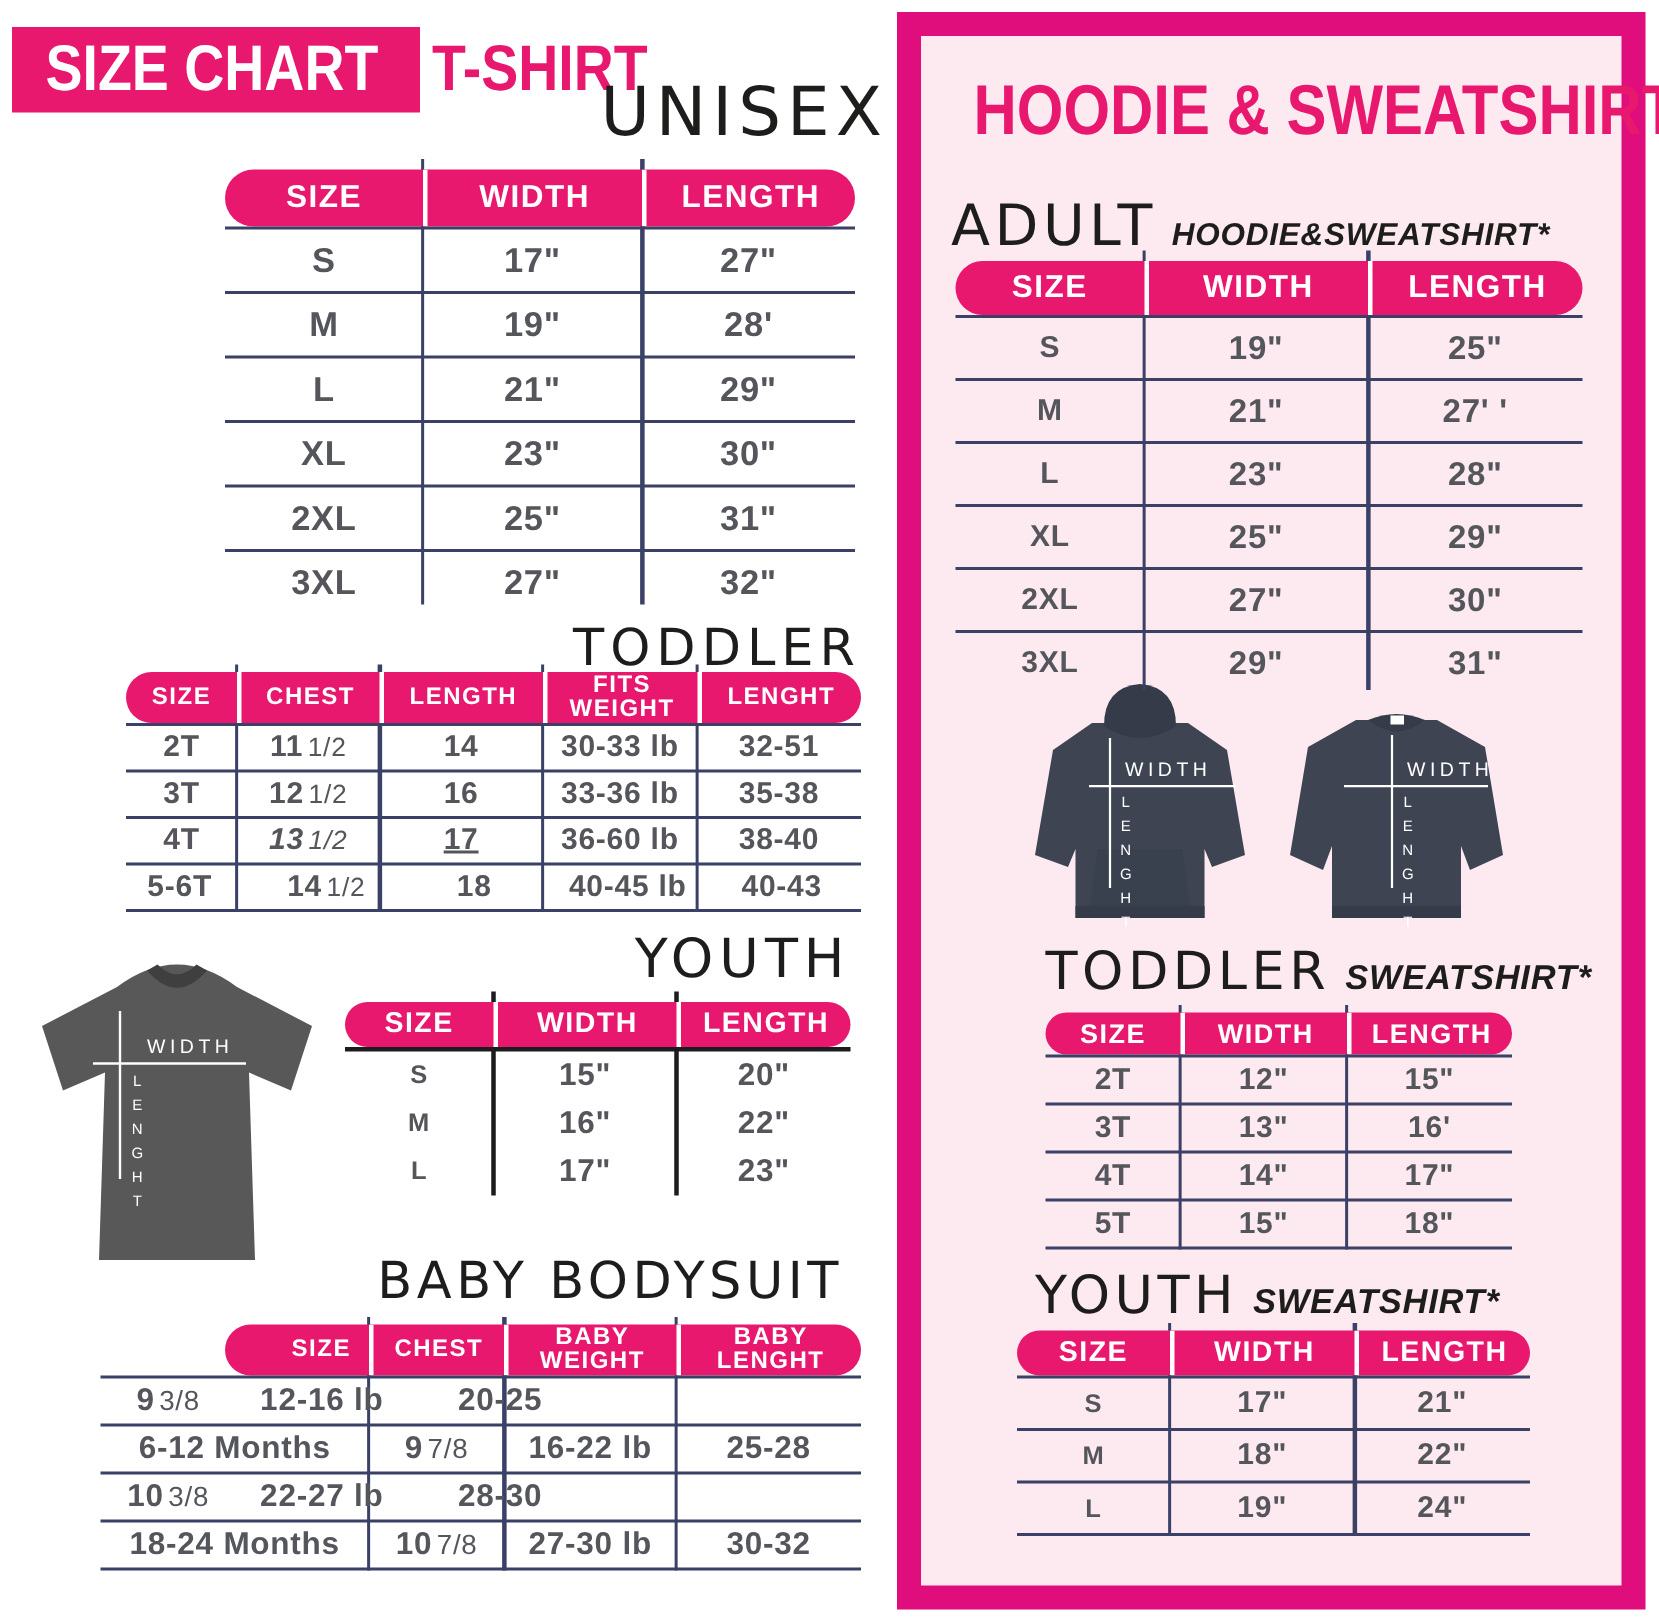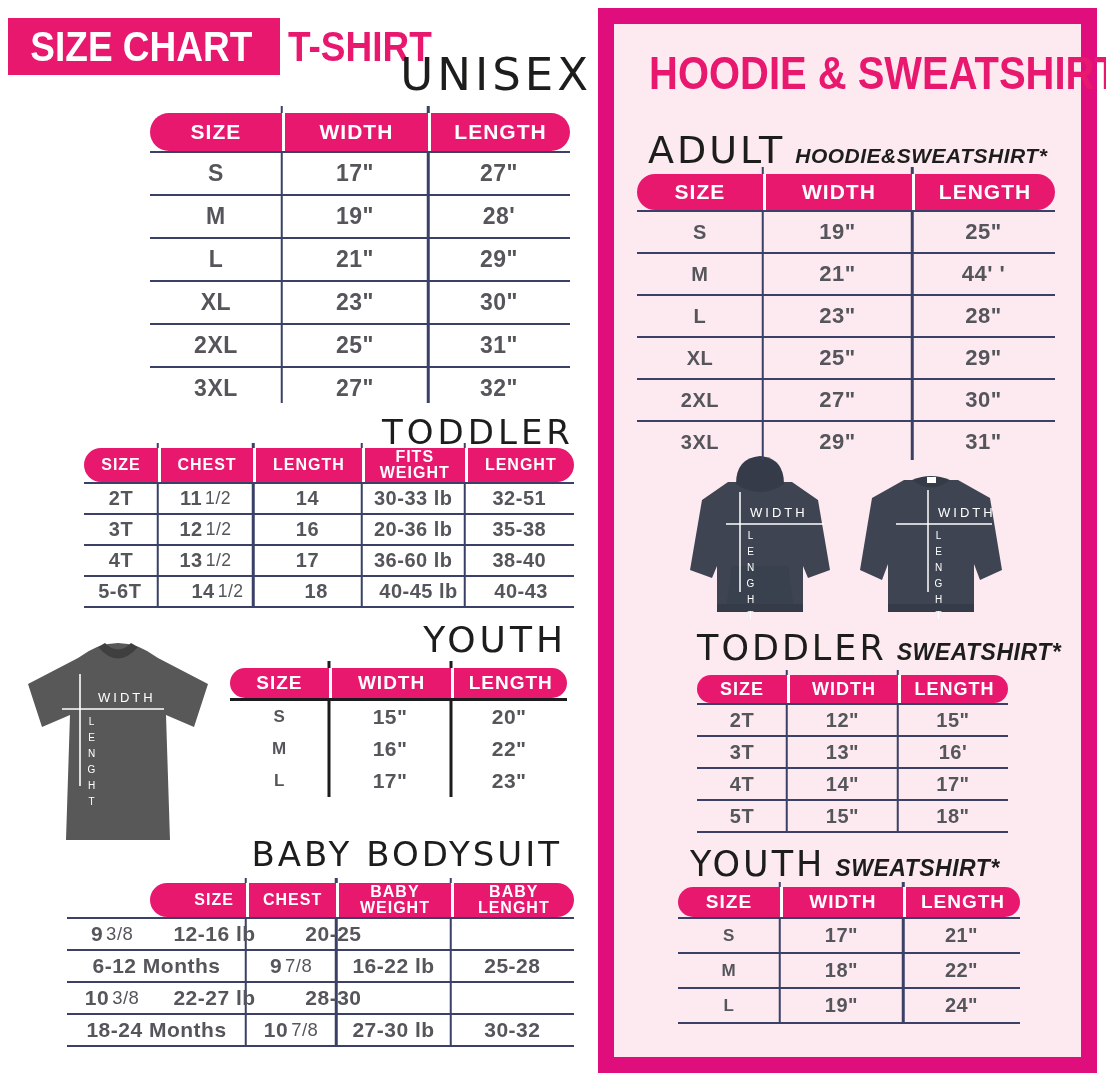--- a/index.html
+++ b/index.html
@@ -162,30 +162,30 @@
           <div class="tcell" style="width: 21%;">30-33 lb</div>
           <div class="tcell" style="width: 22.3%;">32-51</div>
         </div>
         <div class="trow">
           <div class="tcell" style="width: 15.1%;">3T</div>
           <div class="tcell" style="width: 19.4%;">
             <span>12</span>
             <span class="frac">1/2</span>
           </div>
           <div class="tcell" style="width: 22.2%;">16</div>
-          <div class="tcell" style="width: 21%;">20-36 lb</div>
+          <div class="tcell" style="width: 21%;">33-36 lb</div>
           <div class="tcell" style="width: 22.3%;">35-38</div>
         </div>
         <div class="trow">
           <div class="tcell" style="width: 15.1%;">4T</div>
-          <div class="tcell" style="width: 19.4%;">
+          <div class="tcell" style="width: 19.4%; font-style: italic;">
             <span>13</span>
             <span class="frac">1/2</span>
           </div>
-          <div class="tcell" style="width: 22.2%;">17</div>
+          <div class="tcell" style="width: 22.2%; text-decoration: underline;">17</div>
           <div class="tcell" style="width: 21%;">36-60 lb</div>
           <div class="tcell" style="width: 22.3%;">38-40</div>
         </div>
         <div class="trow">
           <div class="tcell" style="width: 15.1%;">5-6T</div>
           <div class="tcell" style="width: 19.4%; margin-left: 16px;">
             <span>14</span>
             <span class="frac">1/2</span>
           </div>
           <div class="tcell" style="width: 22.2%;">18</div>
@@ -285,40 +285,40 @@
         </div>
       </div>
   <div class="vline" style="left: 35.3%;"></div>
       <div class="vline" style="left: 53.1%;"></div>
       <div class="vline" style="left: 75.7%;"></div>
     </div>
 
   <div class="panel">
     <div class="panel-title">HOODIE &amp; SWEATSHIRT</div>
 
-    <div class="sec-hdg" style="left:34px;top:104px;">
+    <div class="sec-hdg" style="left:20px;top:104px;">
       <span class="sec-big" style="font-size:38px;">ADULT</span>
       <span class="sub-hdg" style="font-size:21px;">HOODIE&amp;SWEATSHIRT*</span>
     </div>
     <div class="table t-adult no-bottom">
       <div class="thead">
           <div class="hcell" style="width: 30.1%;">SIZE</div>
           <div class="hcell" style="width: 35.7%;">WIDTH</div>
           <div class="hcell" style="width: 34.2%;">LENGTH</div>
         </div>
       <div class="tbody">
           <div class="trow">
             <div class="tcell" style="width: 30.1%;">S</div>
             <div class="tcell" style="width: 35.7%;">19"</div>
             <div class="tcell" style="width: 34.2%;">25"</div>
           </div>
           <div class="trow">
             <div class="tcell" style="width: 30.1%;">M</div>
             <div class="tcell" style="width: 35.7%;">21"</div>
-            <div class="tcell" style="width: 34.2%;">44' '</div>
+            <div class="tcell" style="width: 34.2%;">27' '</div>
           </div>
           <div class="trow">
             <div class="tcell" style="width: 30.1%;">L</div>
             <div class="tcell" style="width: 35.7%;">23"</div>
             <div class="tcell" style="width: 34.2%;">28"</div>
           </div>
           <div class="trow">
             <div class="tcell" style="width: 30.1%;">XL</div>
             <div class="tcell" style="width: 35.7%;">25"</div>
             <div class="tcell" style="width: 34.2%;">29"</div>

